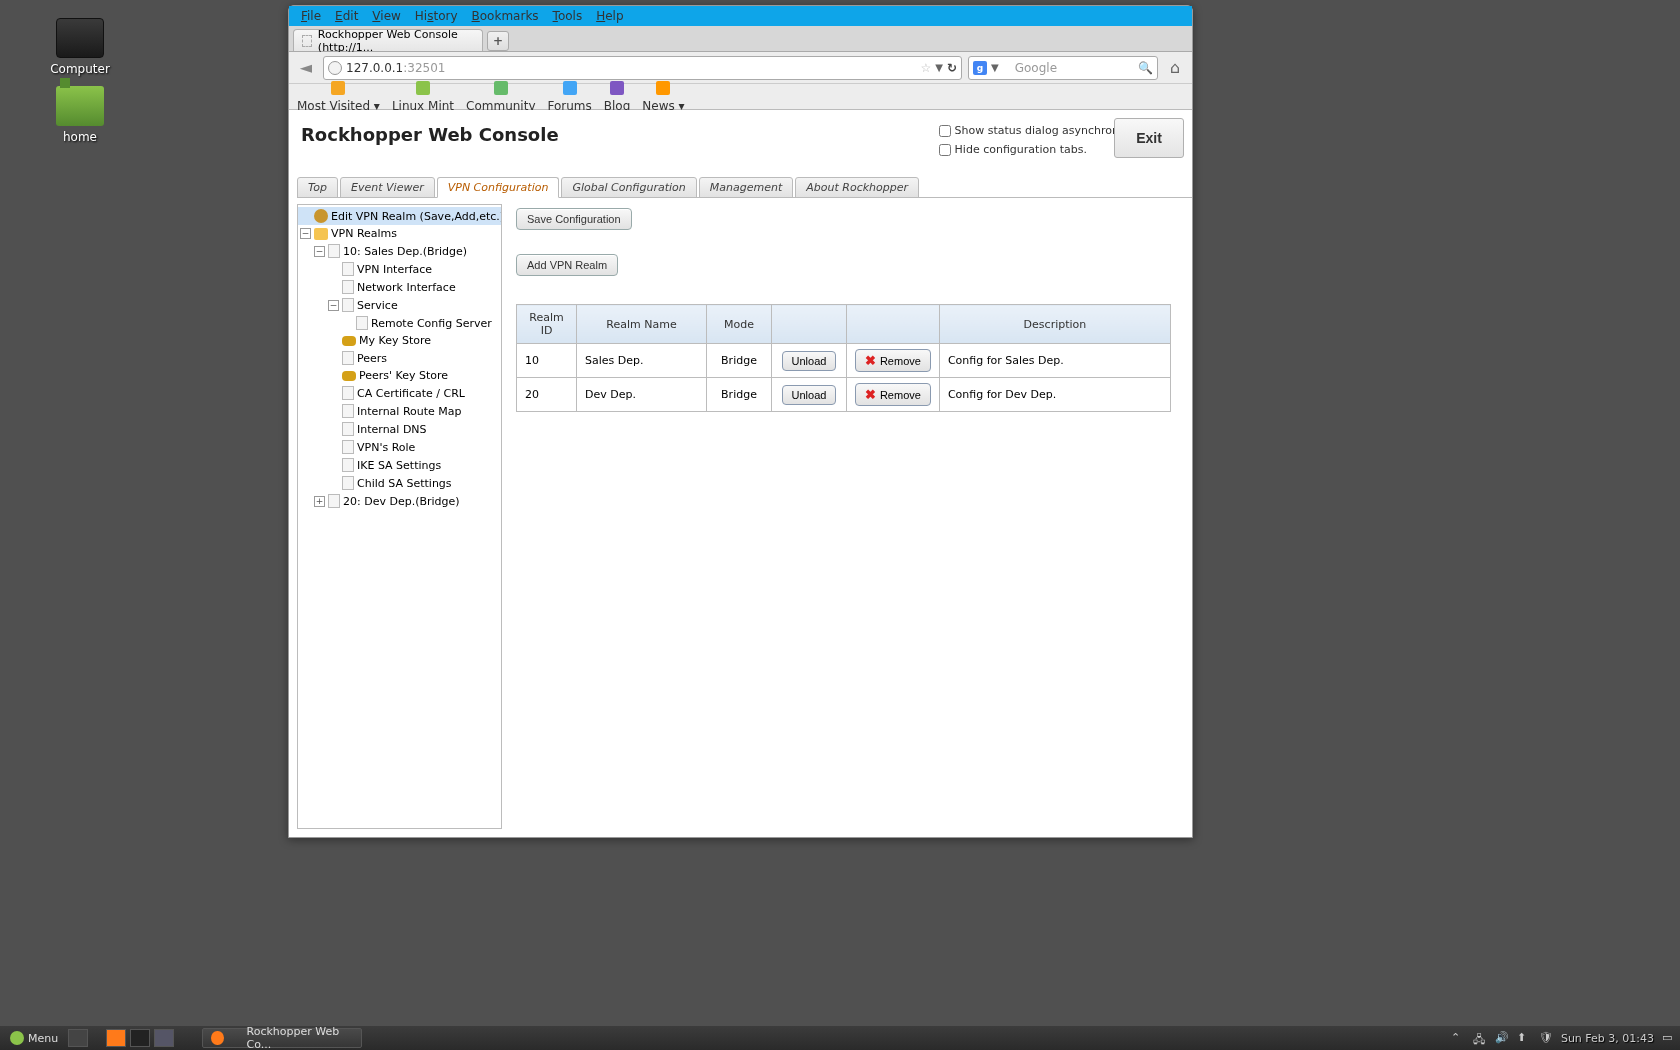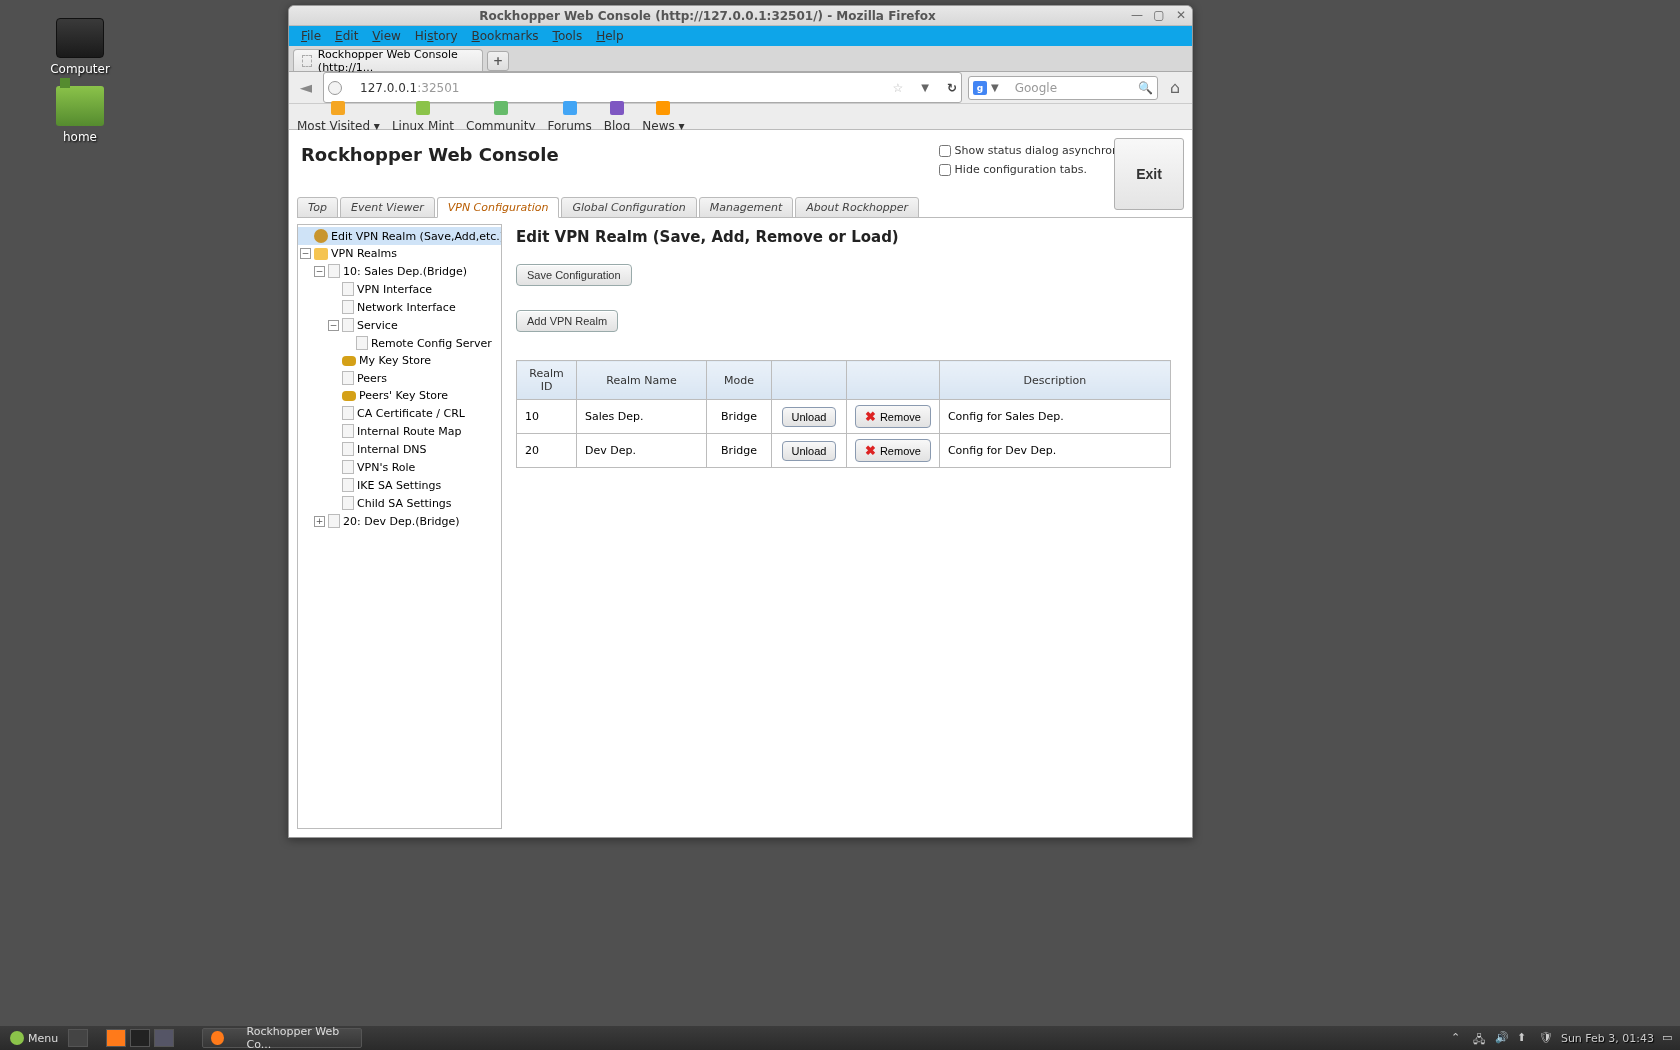--- a/index.html
+++ b/index.html
@@ -76,22 +76,22 @@
   background:linear-gradient(#f0f0f0,#ddd); border:1px solid #aaa;
   border-radius:3px; text-align:center; font-weight:bold; color:#555;
   cursor:pointer; line-height:18px;
 }
 .navbar {
   height:32px; display:flex; align-items:center; gap:6px; padding:0 6px;
   background:#ededed; border-bottom:1px solid #ccc;
 }
 .navbar .navbtn { width:22px;height:22px; color:#888; cursor:pointer; text-align:center; line-height:22px; font-size:16px;}
 .urlbar {
-  flex:1; height:31px; background:#fff; border:1px solid #aaa; border-radius:3px;
-  display:flex; align-items:center; padding:0 4px; gap:18px;
+  flex:1; height:24px; background:#fff; border:1px solid #aaa; border-radius:3px;
+  display:flex; align-items:center; padding:0 4px; gap:4px;
 }
 .urlbar .globe { width:14px;height:14px; border:1px solid #999; border-radius:50%; background:#f3f3f3;}
 .urlbar .utext { flex:1; font-size:12px;}
 .urlbar .utext .host{ color:#333;} .urlbar .utext .port{ color:#999;}
 .urlbar .star{ color:#bbb; cursor:pointer;}
 .urlbar .drop{ color:#666; font-size:10px; cursor:pointer;}
 .urlbar .reload{ color:#444; cursor:pointer; font-weight:bold;}
 .searchbar {
   width:190px; height:24px; background:#fff; border:1px solid #aaa; border-radius:3px;
   display:flex; align-items:center; padding:0 4px; gap:4px;
@@ -124,21 +124,21 @@
 }
 .page-header h1 { font-size:18px; font-weight:bold; color:#222; flex:1;}
 .chkopts { font-size:11px; color:#333; display:flex; flex-direction:column; gap:6px; margin-right:30px;}
 .chkopts label{ display:flex; align-items:center; gap:4px; cursor:pointer;}
 .chkopts input{ width:12px;height:12px;}
 .exit-btn {
   background:linear-gradient(#f8f8f8,#e4e4e4); border:1px solid #b0b0b0;
   padding:8px 14px; font-size:14px; font-weight:bold; color:#333;
   border-radius:3px; cursor:pointer;
   position:absolute; right:8px; top:8px;
-  width:70px; height:72px; text-align:center;
+  width:70px; height:40px; text-align:center;
 }
 
 .content-tabs {
   display:flex; margin:12px 0 0 8px; height:22px; align-items:flex-end;
   border-bottom:1px solid #bbb;
   font-style:italic;
 }
 .content-tabs .ct {
   background:linear-gradient(#f4f4f4,#e2e2e2);
   border:1px solid #bbb; border-bottom:1px solid #bbb;
@@ -229,26 +229,20 @@
   <div class="ico"></div>
   <div>Computer</div>
 </div>
 <div class="desktop-icon home" style="left:40px;top:86px;">
   <div class="ico"></div>
   <div>home</div>
 </div>
 
 <div class="window">
 
-  <div class="titlebar">
-    <div class="wtitle">Rockhopper Web Console (http://127.0.0.1:32501/) - Mozilla Firefox</div>
-    <div class="wbtn">—</div>
-    <div class="wbtn">▢</div>
-    <div class="wbtn">✕</div>
-  </div>
 
   <div class="menubar">
     <span><u>F</u>ile</span>
     <span><u>E</u>dit</span>
     <span><u>V</u>iew</span>
     <span>Hi<u>s</u>tory</span>
     <span><u>B</u>ookmarks</span>
     <span><u>T</u>ools</span>
     <span><u>H</u>elp</span>
   </div>
@@ -418,21 +412,20 @@
             <span>Child SA Settings</span>
           </div>
         <div class="tn ind1">
             <span class="exp">+</span>
             <span class="pg"></span>
             <span>20: Dev Dep.(Bridge)</span>
           </div>
       </div>
 
       <div class="main">
-        <h2>Edit VPN Realm (Save, Add, Remove or Load)</h2>
 
         <button class="rbtn action-save">
           <span class="sv"></span>
           <span>Save Configuration</span>
         </button>
 
         <button class="rbtn action-add">
           <span class="ad"></span>
           <span>Add VPN Realm</span>
         </button>

